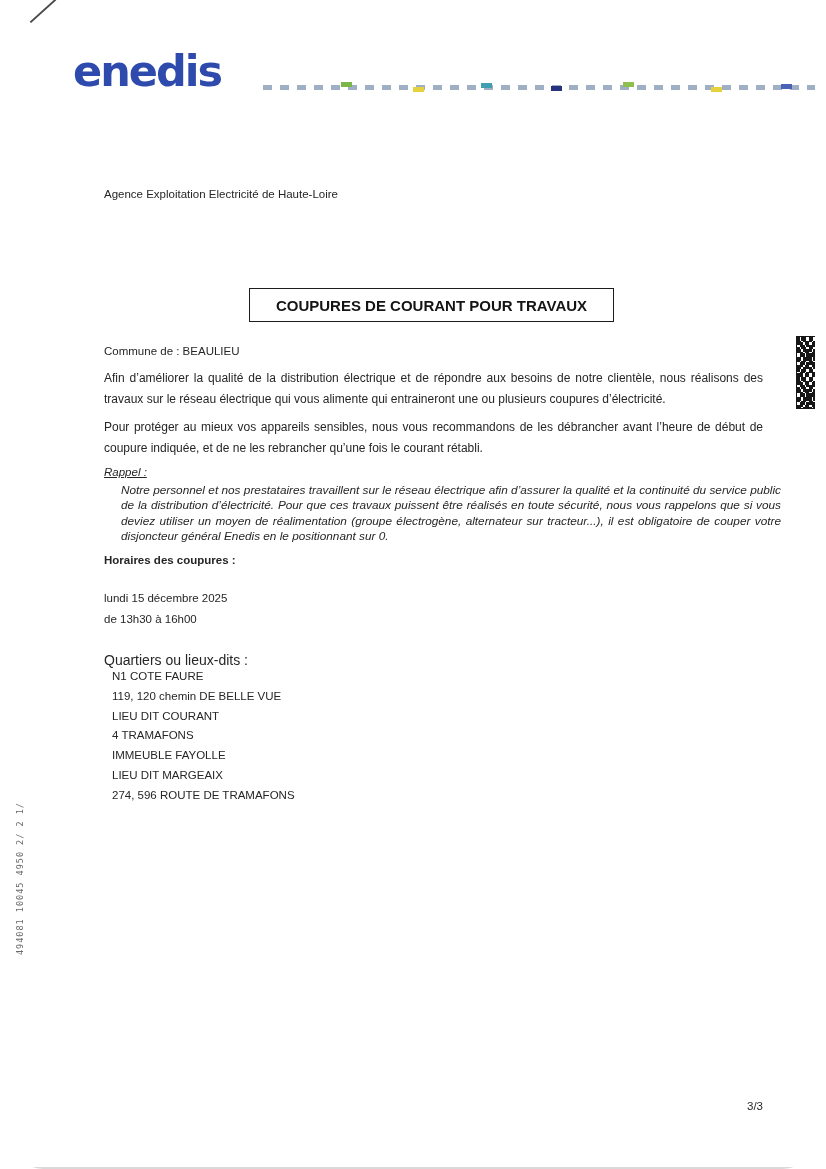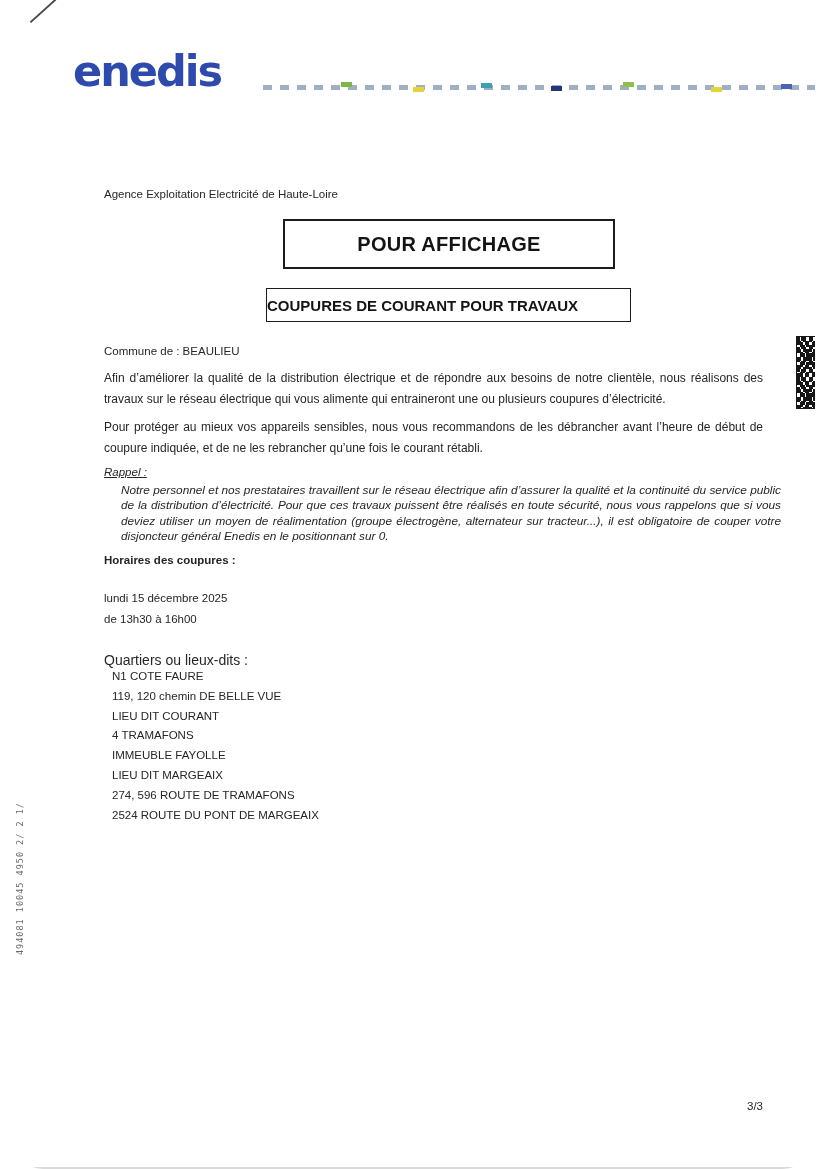--- a/index.html
+++ b/index.html
@@ -25,22 +25,22 @@
   .d4 { left:540px; top:86px; background:#27337e; }
   .d5 { left:612px; top:82px; background:#8fbf4d; }
   .d6 { left:700px; top:87px; background:#e6d23c; }
   .d7 { left:770px; top:84px; background:#4a63b5; }
 
   .agency { position:absolute; left:93px; top:188px; font-size:11.5px; }
 
   .box-affichage { position:absolute; left:272px; top:219px; width:328px; height:46px;
     border:2px solid #1c1c1c; display:flex; align-items:center; justify-content:center;
     font-size:20px; font-weight:bold; color:#141414; letter-spacing:0.3px; }
-  .box-coupures { position:absolute; left:255px; top:288px; width:363px; height:32px;
-    border:1.5px solid #1c1c1c; display:flex; align-items:center; justify-content:flex-start;
+  .box-coupures { position:absolute; left:238px; top:288px; width:363px; height:32px;
+    border:1.5px solid #1c1c1c; display:flex; align-items:center; justify-content:center;
     font-size:15px; font-weight:bold; color:#141414; }
 
   .commune { position:absolute; left:93px; top:345px; font-size:11.5px; }
   .para { position:absolute; left:93px; width:659px; font-size:12px; line-height:21px;
     text-align:justify; }
   .para1 { top:368px; }
   .para2 { top:417px; }
   .rappel-label { position:absolute; left:93px; top:466px; font-size:11.5px;
     font-style:italic; text-decoration:underline; }
   .rappel-text { position:absolute; left:93px; top:483px; width:660px; font-size:11.8px;
@@ -85,23 +85,20 @@
   <span class="dash d1"></span>
   <span class="dash d2"></span>
   <span class="dash d3"></span>
   <span class="dash d4"></span>
   <span class="dash d5"></span>
   <span class="dash d6"></span>
   <span class="dash d7"></span>
 
   <div class="agency">Agence Exploitation Electricité de Haute-Loire</div>
 
-  <div class="box-affichage">
-    <span>POUR AFFICHAGE</span>
-  </div>
   <div class="box-coupures">
     <span>COUPURES DE COURANT POUR TRAVAUX</span>
   </div>
 
   <div class="commune">Commune de : BEAULIEU</div>
 
   <div class="para para1">Afin d’améliorer la qualité de la distribution électrique et de répondre aux besoins de notre clientèle, nous réalisons des travaux sur le réseau électrique qui vous alimente qui entraineront une ou plusieurs coupures d’électricité.</div>
   <div class="para para2">Pour protéger au mieux vos appareils sensibles, nous vous recommandons de les débrancher avant l’heure de début de coupure indiquée, et de ne les rebrancher qu’une fois le courant rétabli.</div>
 
   <div class="rappel-label">Rappel :</div>
@@ -113,21 +110,20 @@
 
   <div class="quartiers">Quartiers ou lieux-dits :</div>
   <div class="locations">
       <div class="loc-line">N1 COTE FAURE</div>
       <div class="loc-line">119, 120 chemin DE BELLE VUE</div>
       <div class="loc-line">LIEU DIT COURANT</div>
       <div class="loc-line">4 TRAMAFONS</div>
       <div class="loc-line">IMMEUBLE FAYOLLE</div>
       <div class="loc-line">LIEU DIT MARGEAIX</div>
       <div class="loc-line">274, 596 ROUTE DE TRAMAFONS</div>
-      <div class="loc-line">2524 ROUTE DU PONT DE MARGEAIX</div>
     </div>
 
   <div class="datamatrix"></div>
   <div class="reg reg-black"></div>
   <div class="reg reg-magenta"></div>
   <div class="reg reg-yellow"></div>
 
   <div class="side-code">494081 10045 4950   2/ 2   1/</div>
 
   <div class="page-number">3/3</div>

